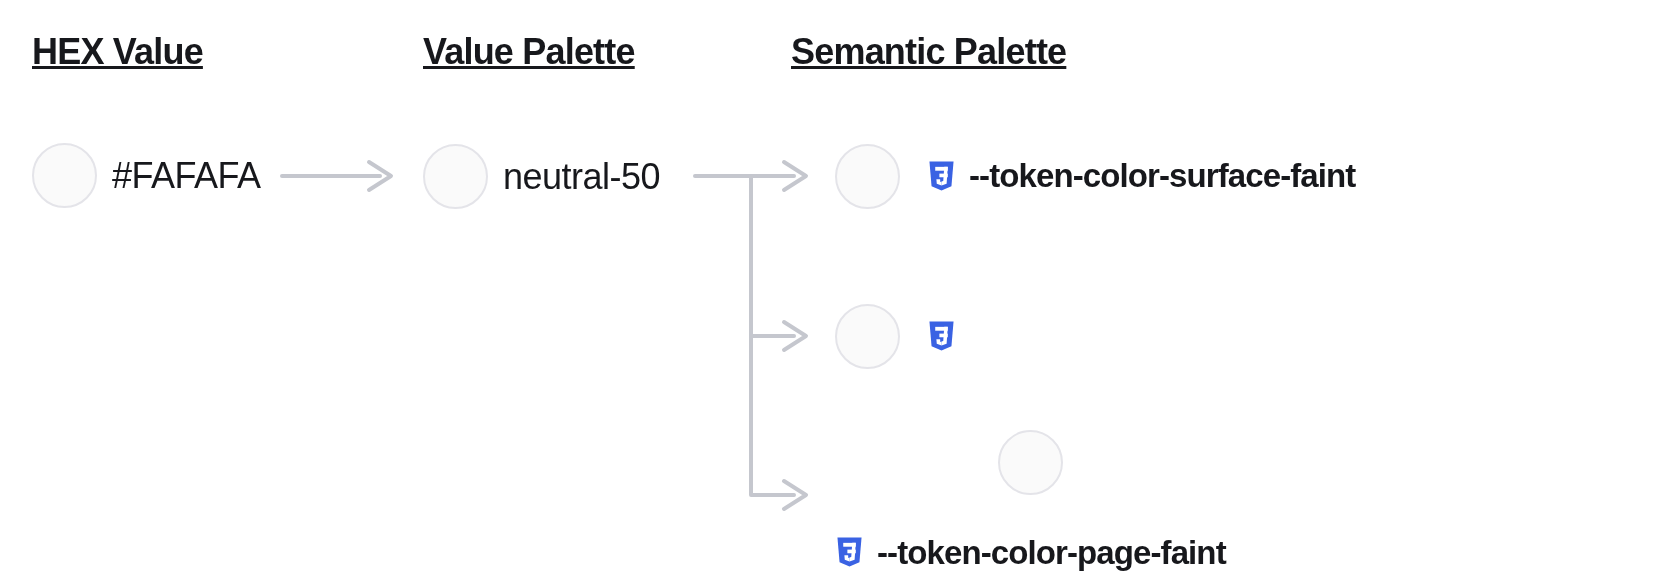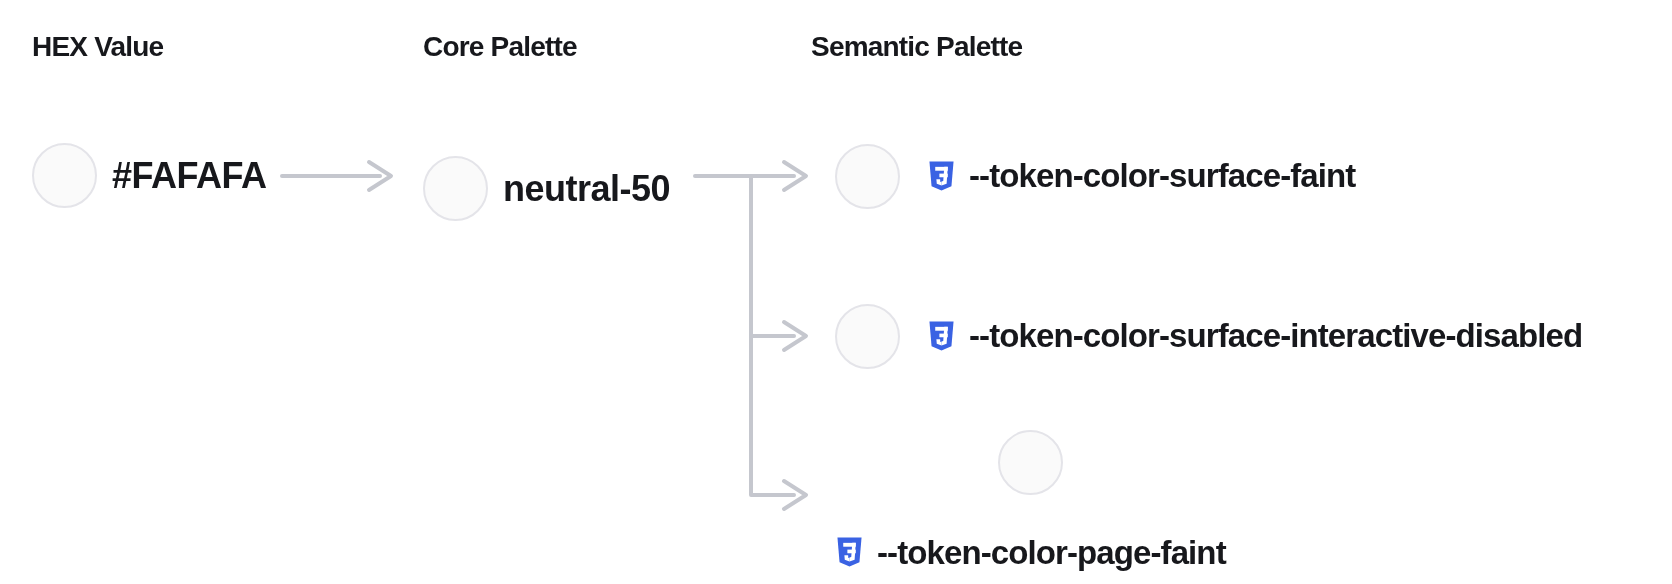--- a/index.html
+++ b/index.html
@@ -15,29 +15,30 @@
     width:1672px;
     height:584px;
     background:var(--bg);
     overflow:hidden;
     font-family:"Liberation Sans","DejaVu Sans",sans-serif;
     color:var(--text);
   }
   .col-title{
     position:absolute;
     top:31px;
-    font-size:28px;
+    font-size:36px;
     font-weight:700;
     letter-spacing:-0.8px;
     color:var(--text);
     white-space:nowrap;
+    text-decoration:underline;
   }
   .col-title.hex{left:32px;}
   .col-title.core{left:423px;}
-  .col-title.semantic{left:811px;}
+  .col-title.semantic{left:791px;}
 
   .connectors{
     position:absolute;
     left:0;top:0;
     width:1672px;height:584px;
     overflow:visible;
     pointer-events:none;
   }
   .conn{
     fill:none;
@@ -55,24 +56,24 @@
     border:2px solid var(--swatch-border);
   }
 
   .node{
     position:absolute;
     display:flex;
     align-items:center;
     gap:15px;
   }
   .node.hex-node{left:32px;top:143px;}
-  .node.core-node{left:423px;top:156px;}
+  .node.core-node{left:423px;top:144px;}
   .node-label{
     font-size:36px;
-    font-weight:700;
+    font-weight:400;
     letter-spacing:-0.5px;
     color:var(--text);
     white-space:nowrap;
   }
 
   .token-row{
     position:absolute;
     left:835px;
     display:flex;
     align-items:center;
@@ -103,21 +104,21 @@
     color:var(--text);
     white-space:nowrap;
   }
 </style>
 </head>
 <body>
 
 <div class="canvas">
 
   <div class="col-title hex">HEX Value</div>
-  <div class="col-title core">Core Palette</div>
+  <div class="col-title core">Value Palette</div>
   <div class="col-title semantic">Semantic Palette</div>
 
   <svg class="connectors" viewBox="0 0 1672 584">
 
     <path class="conn" d="M282 176 H380" stroke="#C5C7CE"></path>
     <path class="conn" d="M369 162 L391 176 L369 190" stroke="#C5C7CE"></path>
 
     <path class="conn" d="M695 176 H794" stroke="#C5C7CE"></path>
     <path class="conn" d="M784 162 L806 176 L784 190" stroke="#C5C7CE"></path>
 
@@ -162,21 +163,20 @@
       <div class="token-line">
         <span class="icon-box">
           <svg width="27" height="31" viewBox="0 0 28 32">
             <path d="M1.5 0.5 H26.5 L24.3 26 L14 30.6 L3.7 26 Z" fill="#3A62E3"></path>
             <rect x="7.5" y="6" width="13" height="4" fill="#fff"></rect>
             <rect x="11.8" y="13" width="8.7" height="3.8" fill="#fff"></rect>
             <path d="M20.5 6 L19.3 23.4 L14 25.4 L13.9 21.3 L15.8 20.6 L16.9 6 Z" fill="#fff"></path>
             <path d="M8.7 18.9 L12.6 18.9 L12.7 21.4 L14 21.9 L14 25.4 L9.1 23.6 Z" fill="#fff"></path>
           </svg>
         </span>
-        <span class="token-label">--token-color-surface-interactive-disabled</span>
       </div>
     </div>
   </div>
 
   <div class="token-row r2">
     <span class="swatch"></span>
     <div class="token-lines">
       <div class="token-line">
         <span class="icon-box">
           <svg width="27" height="31" viewBox="0 0 28 32">

